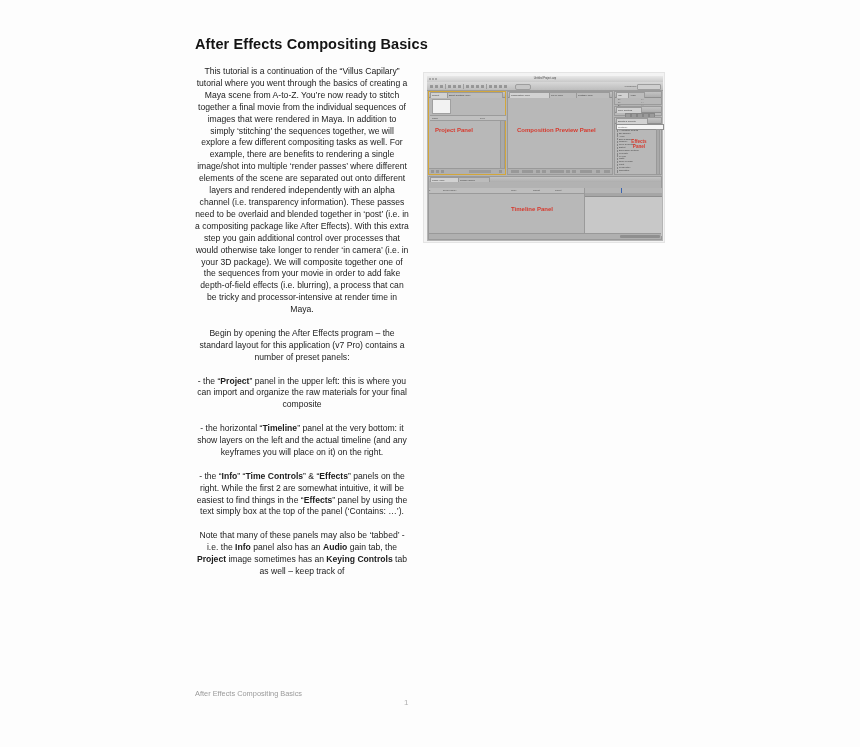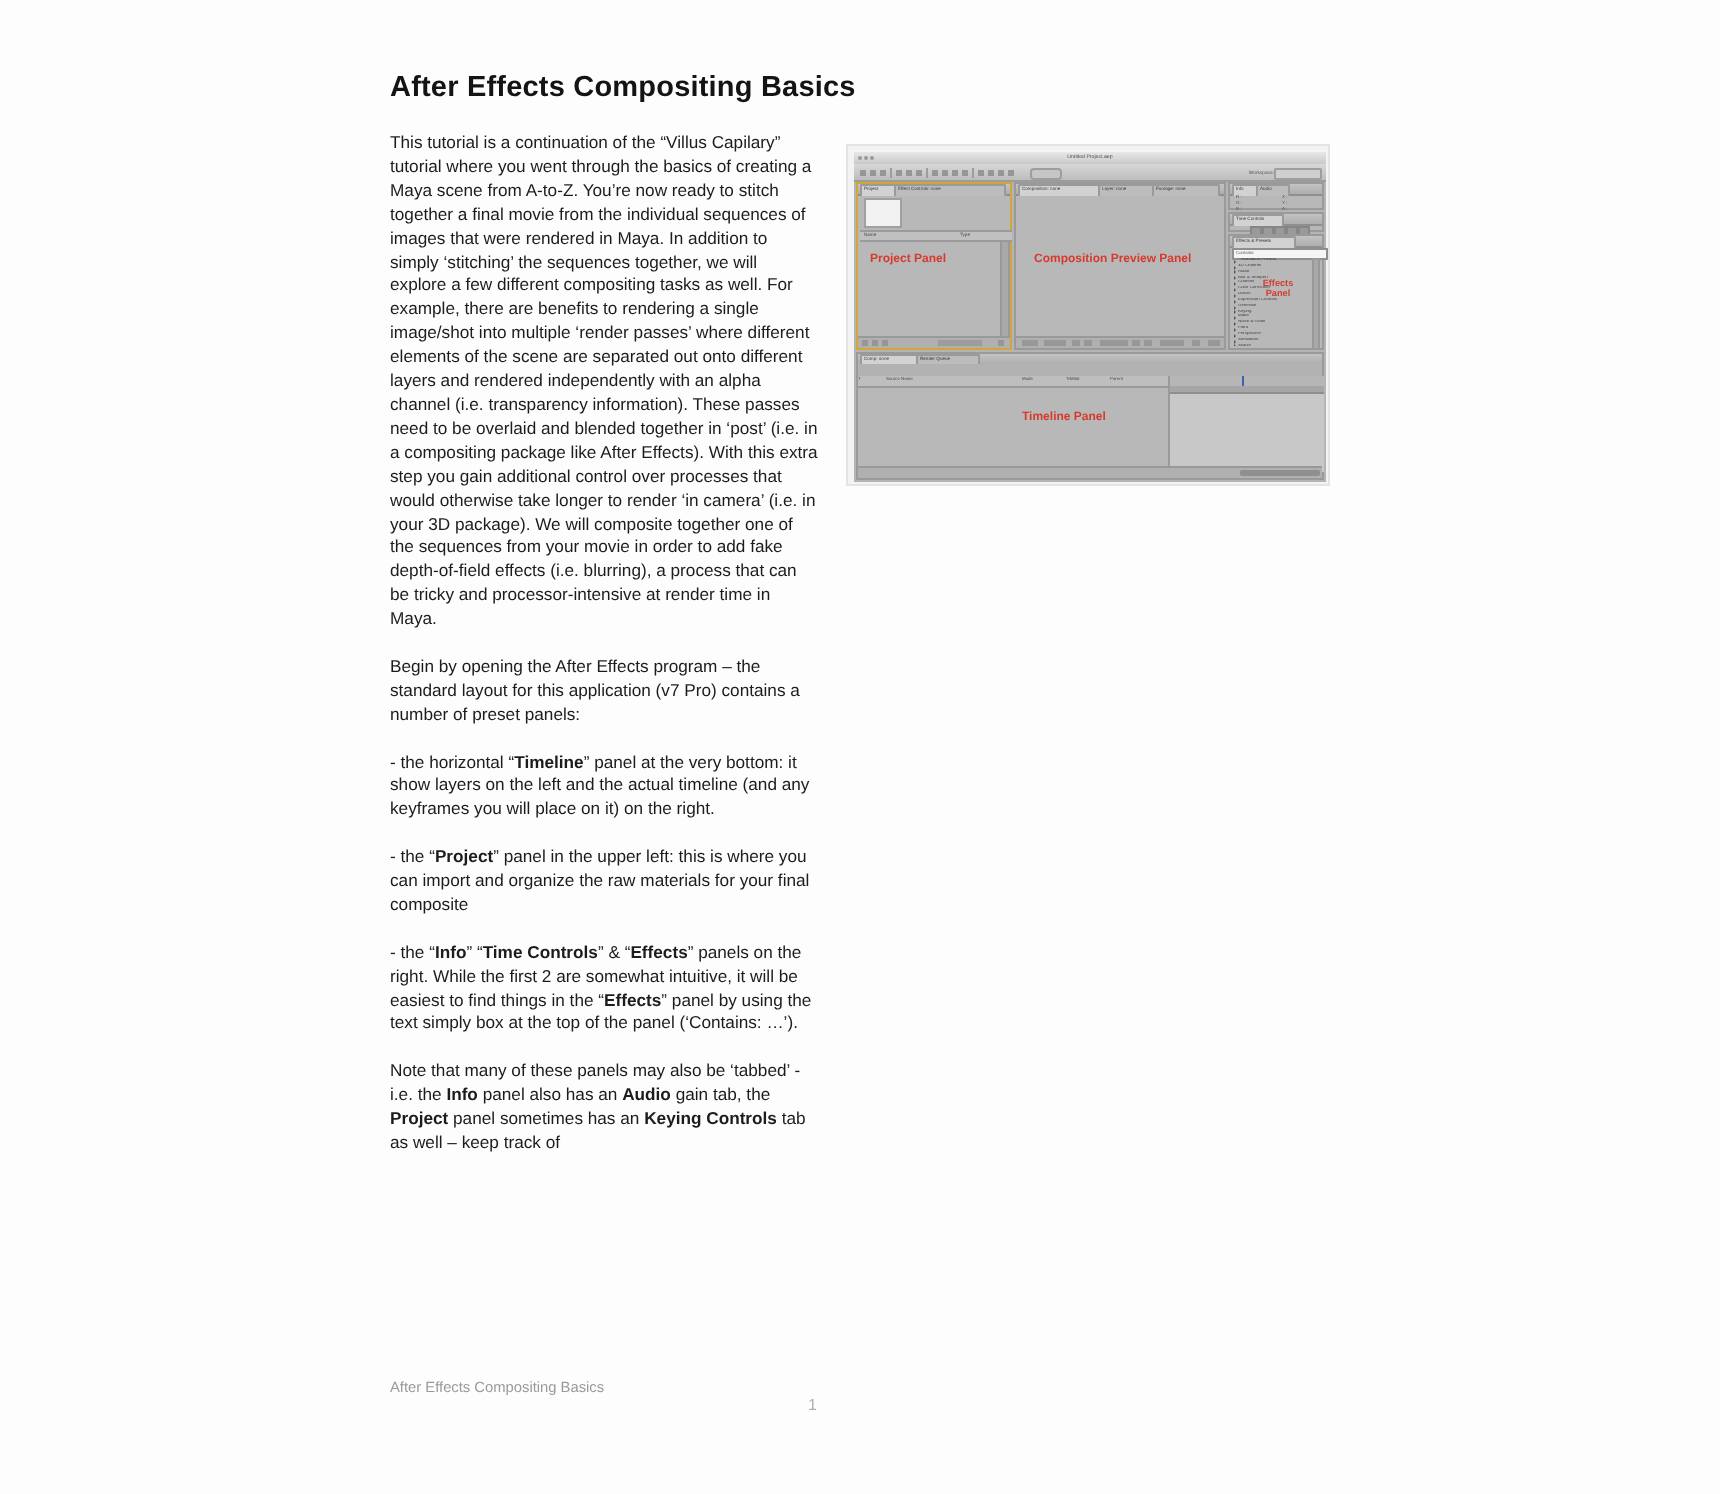--- a/index.html
+++ b/index.html
@@ -41,20 +41,21 @@
     left: 195px;
     top: 66px;
     width: 214px;
     font-size: 8.6px;
     line-height: 11.9px;
     color: #1c1c1c;
     text-align: left;
   }
   .body-col p {
     margin: 0 0 11.9px 0;
+    text-align: center;
   }
   .body-col p:last-child { margin-bottom: 0; }
   .body-col b { font-weight: bold; }
 
   
   .footer-title {
     position: absolute;
     left: 195px;
     top: 689px;
     font-size: 7.4px;
@@ -465,28 +466,28 @@
 <div class="page">
 
   <div class="doc-title">After Effects Compositing Basics</div>
 
   <div class="body-col">
 
     <p><span>This tutorial is a continuation of the “Villus Capilary” tutorial where you went through the basics of creating a Maya scene from A-to-Z. You’re now ready to stitch together a final movie from the individual sequences of images that were rendered in Maya.  In addition to simply ‘stitching’ the sequences together, we will explore a few different compositing tasks as well.  For example, there are benefits to rendering a single image/shot into multiple ‘render passes’ where different elements of the scene are separated out onto different layers and rendered independently with an alpha channel (i.e. transparency information).  These passes need to be overlaid and blended together in ‘post’ (i.e. in a compositing package like After Effects).  With this extra step you gain additional control over processes that would otherwise take longer to render ‘in camera’ (i.e. in your 3D package).  We will composite together one of the sequences from your movie in order to add fake depth-of-field effects (i.e. blurring), a process that can be tricky and processor-intensive at render time in Maya.</span></p>
 
     <p><span>Begin by opening the After Effects program – the standard layout for this application (v7 Pro) contains a number of preset panels:</span></p>
 
+    <p><span>- the “</span><b>Project</b><span>” panel in the upper left: this is where you can import and organize the raw materials for your final composite</span></p>
+
     <p><span>- the  horizontal “</span><b>Timeline</b><span>” panel at the very bottom: it show layers on the left and the actual timeline (and any keyframes you will place on it) on the right.</span></p>
 
-    <p><span>- the “</span><b>Project</b><span>” panel in the upper left: this is where you can import and organize the raw materials for your final composite</span></p>
-
 
     <p><span>- the “</span><b>Info</b><span>” “</span><b>Time Controls</b><span>” &amp; “</span><b>Effects</b><span>” panels on the right. While the first 2 are somewhat intuitive, it will be easiest to find things in the “</span><b>Effects</b><span>” panel by using the text simply box at the top of the panel (‘Contains: …’).</span></p>
 
-    <p><span>Note that many of these panels may also be ‘tabbed’ - i.e. the </span><b>Info</b><span> panel also has an </span><b>Audio</b><span> gain tab, the </span><b>Project</b><span> panel sometimes has an </span><b>Keying Controls</b><span> tab as well – keep track of</span></p>
+    <p><span>Note that many of these panels may also be ‘tabbed’ - i.e. the </span><b>Info</b><span> panel also has an </span><b>Audio</b><span> gain tab, the </span><b>Project</b><span> image sometimes has an </span><b>Keying Controls</b><span> tab as well – keep track of</span></p>
 
   </div>
 
   <div class="figure">
     <div class="ae-window">
 
       <div class="ae-titlebar">
         <span class="mac-dots">
             <i></i>
             <i></i>

